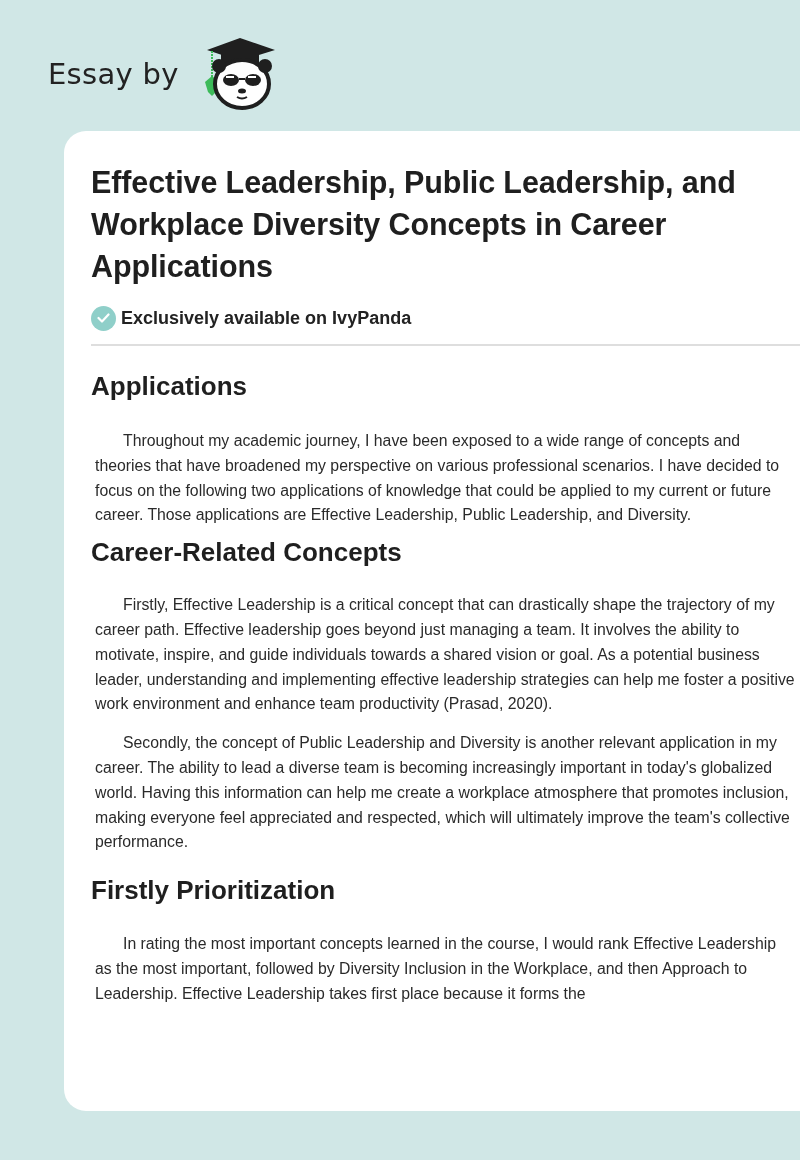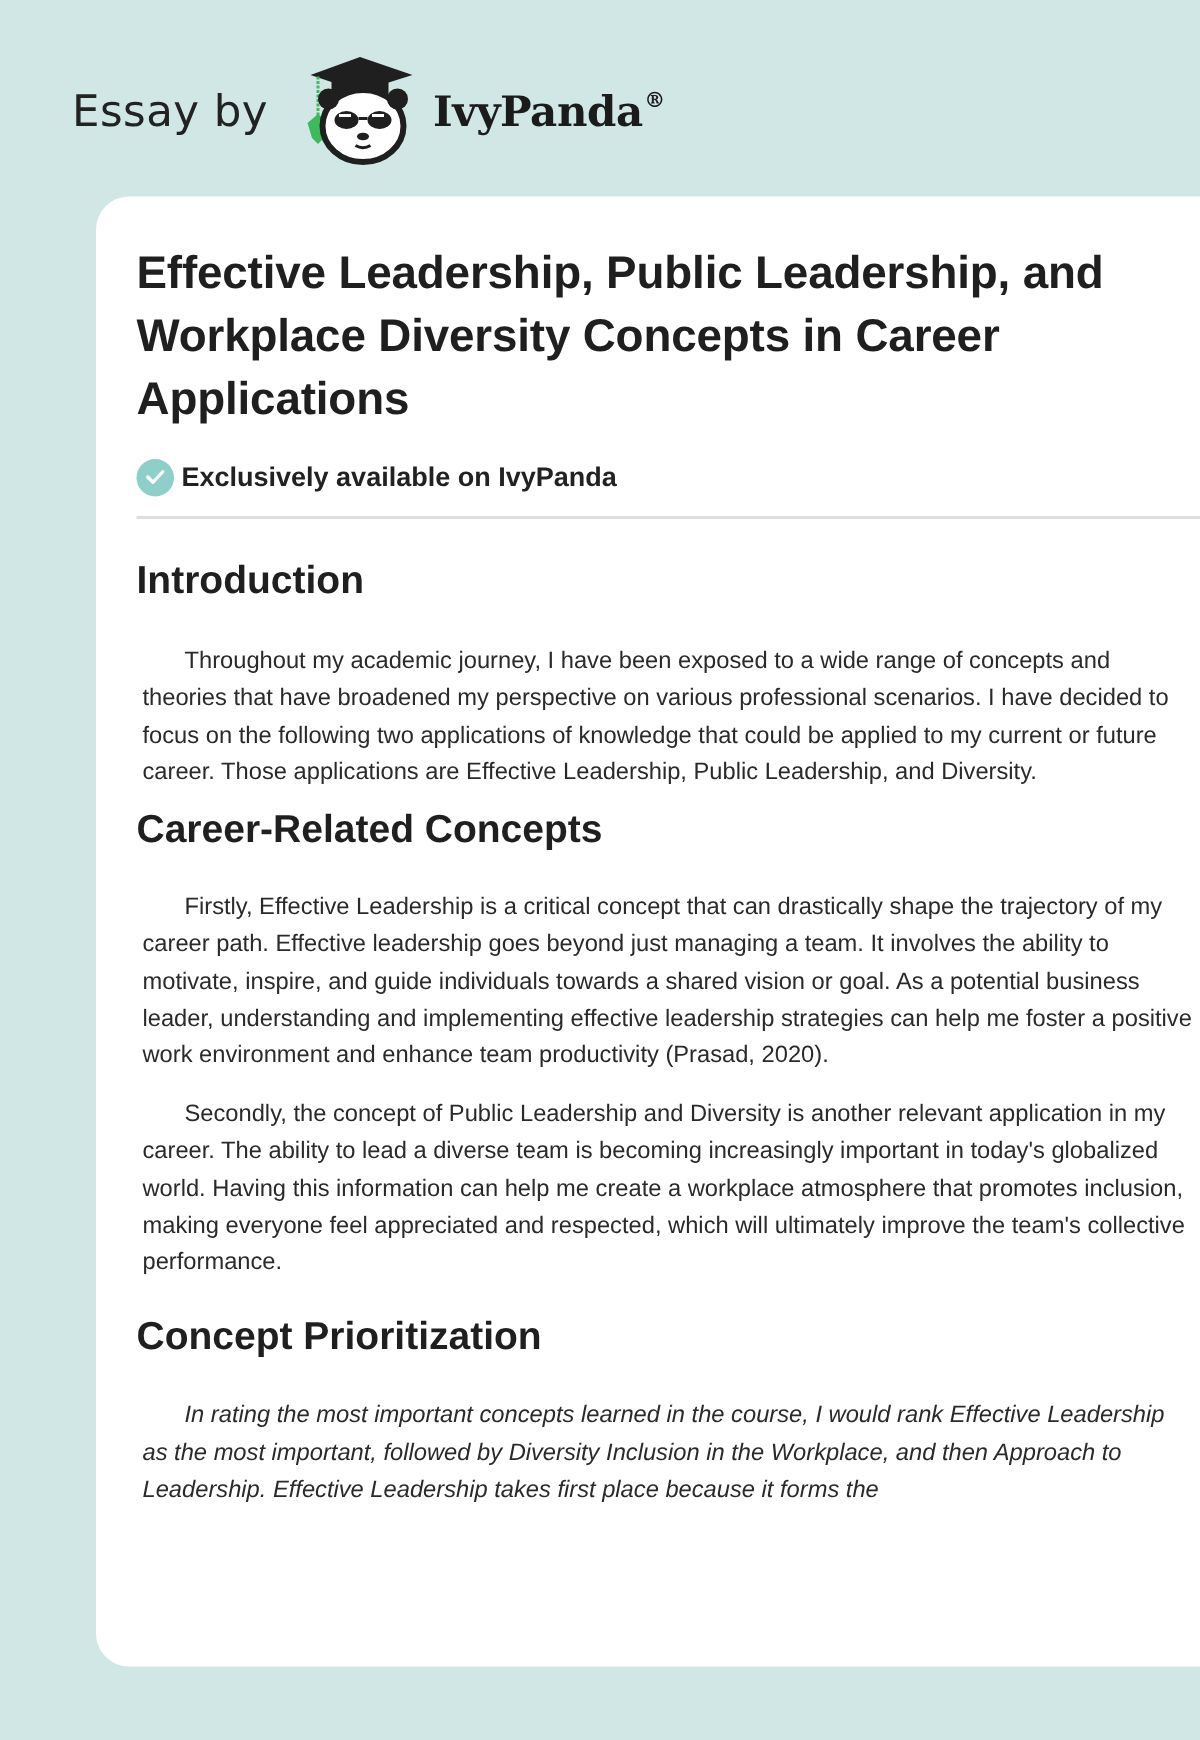--- a/index.html
+++ b/index.html
@@ -72,41 +72,40 @@
 
     <ellipse cx="34" cy="44" rx="8" ry="6" fill="#1f1f1f"></ellipse>
     <ellipse cx="56" cy="44" rx="8" ry="6" fill="#1f1f1f"></ellipse>
     <line x1="42" y1="43" x2="48" y2="43" stroke="#1f1f1f" stroke-width="2"></line>
     <rect x="29" y="40" width="8" height="2" fill="#fff"></rect>
     <rect x="51" y="40" width="8" height="2" fill="#fff"></rect>
 
     <ellipse cx="45" cy="55" rx="4" ry="2.5" fill="#1f1f1f"></ellipse>
     <path d="M40,61 Q45,64 50,61" stroke="#1f1f1f" stroke-width="2" fill="none"></path>
   </svg>
-  <span class="brand"><span>IvyPanda</span><sup>®</sup></span>
 </div>
 
 <div class="card">
   <div class="inner">
     <h1>Effective Leadership, Public Leadership, and Workplace Diversity Concepts in Career Applications</h1>
 
     <div class="exclusive">
       <span class="check">
         <svg width="13" height="10" viewBox="0 0 13 10">
             <path d="M1.5,5 L5,8.5 L11.5,1.5" stroke="#fff" stroke-width="2.2" fill="none" stroke-linecap="round" stroke-linejoin="round"></path>
           </svg>
       </span>
       <span class="exclusive-text">Exclusively available on IvyPanda</span>
     </div>
 
     <div class="divider"></div>
 
-    <h2 style="margin-top:24px;">Introduction</h2>
+    <h2 style="margin-top:24px;">Applications</h2>
     <p style="margin-top:27px;">Throughout my academic journey, I have been exposed to a wide range of concepts and theories that have broadened my perspective on various professional scenarios. I have decided to focus on the following two applications of knowledge that could be applied to my current or future career. Those applications are Effective Leadership, Public Leadership, and Diversity.</p>
 
     <h2 style="margin-top:8px;">Career-Related Concepts</h2>
     <p style="margin-top:25px;">Firstly, Effective Leadership is a critical concept that can drastically shape the trajectory of my career path. Effective leadership goes beyond just managing a team. It involves the ability to motivate, inspire, and guide individuals towards a shared vision or goal. As a potential business leader, understanding and implementing effective leadership strategies can help me foster a positive work environment and enhance team productivity (Prasad, 2020).</p>
     <p style="margin-top:14px;">Secondly, the concept of Public Leadership and Diversity is another relevant application in my career. The ability to lead a diverse team is becoming increasingly important in today's globalized world. Having this information can help me create a workplace atmosphere that promotes inclusion, making everyone feel appreciated and respected, which will ultimately improve the team's collective performance.</p>
 
-    <h2 style="margin-top:19px;">Concept Prioritization</h2>
-    <p style="margin-top:26px;font-style:italic;">In rating the most important concepts learned in the course, I would rank Effective Leadership as the most important, followed by Diversity Inclusion in the Workplace, and then Approach to Leadership. Effective Leadership takes first place because it forms the</p>
+    <h2 style="margin-top:19px;">Firstly Prioritization</h2>
+    <p style="margin-top:26px;">In rating the most important concepts learned in the course, I would rank Effective Leadership as the most important, followed by Diversity Inclusion in the Workplace, and then Approach to Leadership. Effective Leadership takes first place because it forms the</p>
   </div>
 </div>
 
 </body></html>

